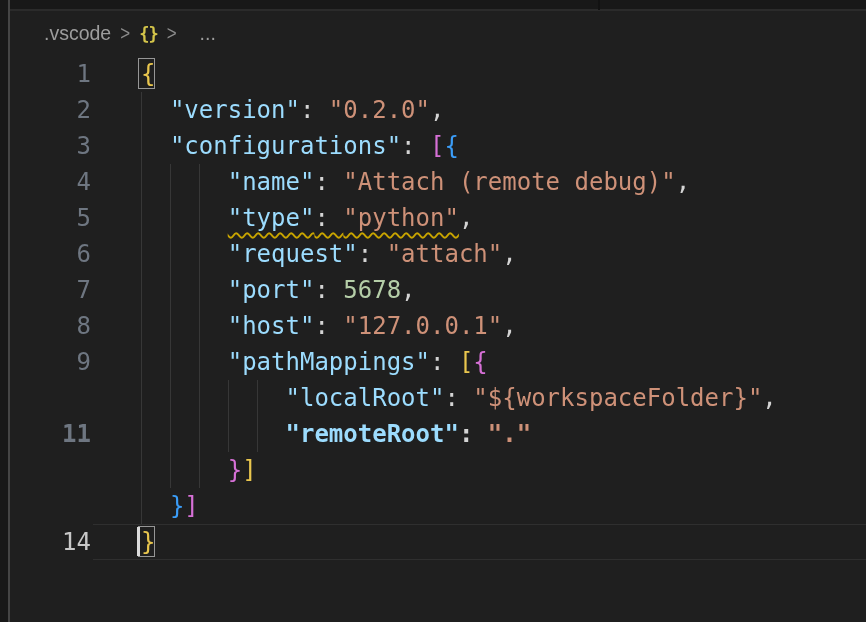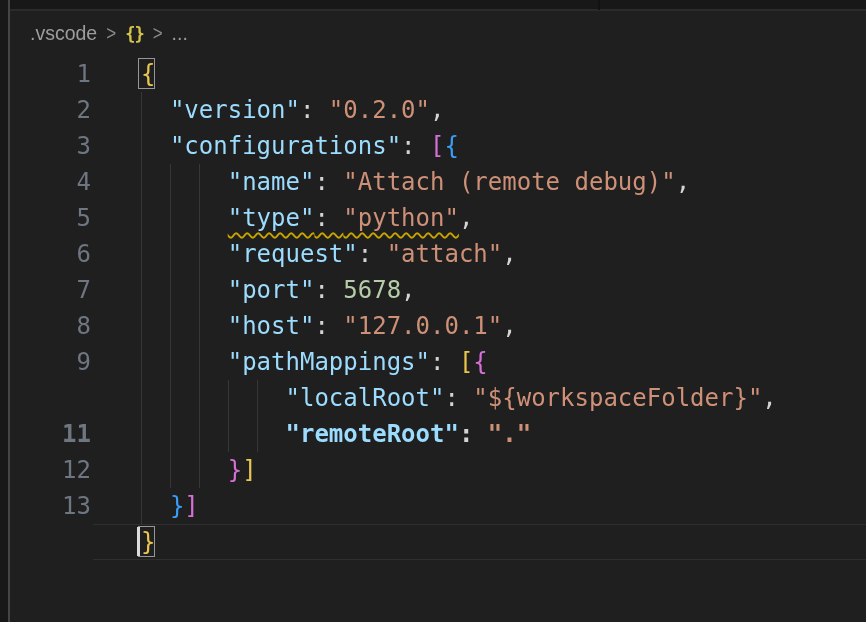--- a/index.html
+++ b/index.html
@@ -22,21 +22,21 @@
   .tab-divider{position:absolute;left:588px;top:0;width:2px;height:10px;background:#121212;}
 
   
   .leftstrip{position:absolute;left:0;top:0;width:8px;height:622px;background:var(--panel_bg);
              border-right:2px solid var(--sash);box-sizing:content-box;}
 
   
   .breadcrumbs{position:absolute;left:10px;top:11px;right:0;height:45px;display:flex;
                align-items:center;padding-left:20px;gap:9px;background:var(--editor_bg);
                font-size:19.5px;color:var(--breadcrumb_fg);}
-  .crumb{white-space:nowrap;}
+  .crumb{white-space:nowrap;margin-left:14px;}
   .crumb-sep{color:var(--breadcrumb_sep);font-size:17px;transform:scaleY(1.15);display:inline-block;}
   .crumb-icon{color:var(--icon_json);font-family:"DejaVu Sans Mono",monospace;
               font-weight:bold;font-size:17px;letter-spacing:-1px;}
 
   
   .code{position:absolute;left:10px;top:56px;right:0;bottom:0;
         font-family:"DejaVu Sans Mono","Liberation Mono",monospace;
         font-size:24px;line-height:36px;}
   .row{position:absolute;left:0;right:0;height:36px;}
   .ln{position:absolute;left:0;top:0;width:81px;text-align:right;color:var(--line_number);
@@ -125,28 +125,27 @@
           <span class="txt"><span class="c-ws">      </span><span class="c-key">"pathMappings"</span><span class="c-pun">: </span><span class="c-b1">[</span><span class="c-b2">{</span></span>
         </div>
         <div class="row" style="top: 324px;">
           <span class="txt"><span class="c-ws">          </span><span class="c-key">"localRoot"</span><span class="c-pun">: </span><span class="c-str">"${workspaceFolder}"</span><span class="c-pun">,</span></span>
         </div>
         <div class="row" style="top: 360px; font-weight: bold;">
           <span class="ln">11</span>
           <span class="txt"><span class="c-ws">          </span><span class="c-key">"remoteRoot"</span><span class="c-pun">: </span><span class="c-str">"."</span></span>
         </div>
         <div class="row" style="top: 396px;">
-          <span class="ln">12</span>
           <span class="txt"><span class="c-ws">      </span><span class="c-b2">}</span><span class="c-b1">]</span></span>
         </div>
         <div class="row" style="top: 432px;">
-          <span class="ln">13</span>
           <span class="txt"><span class="c-ws">  </span><span class="c-b3">}</span><span class="c-b2">]</span></span>
         </div>
         <div class="row" style="top: 468px;">
+          <span class="ln active">14</span>
           <span class="txt"><span class="c-b1">}</span></span>
         </div>
       </div>
     <div class="bracket-box bbox-open"></div>
     <div class="bracket-box bbox-close"></div>
     <div class="cursor"></div>
   </div>
 
 </div>
 

